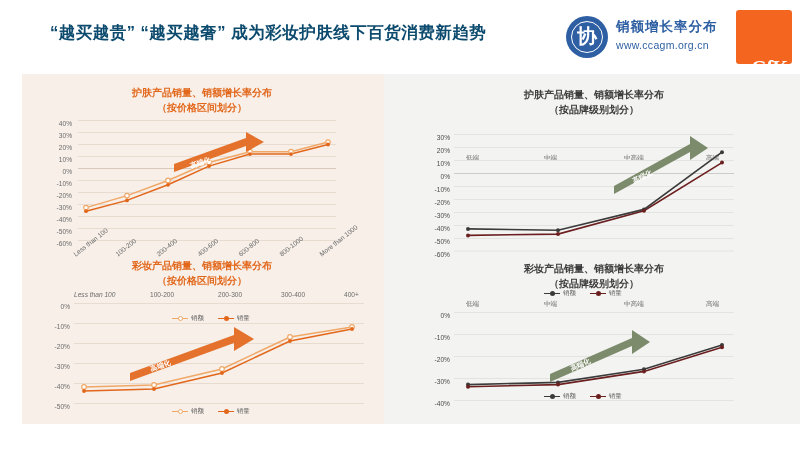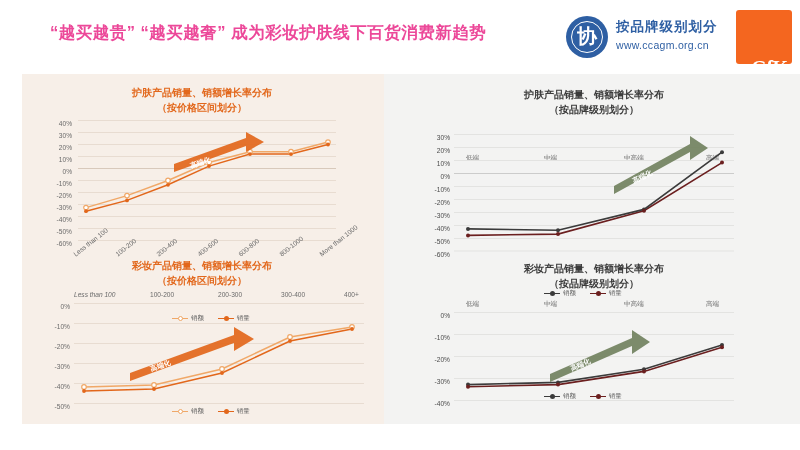--- a/index.html
+++ b/index.html
@@ -23,21 +23,21 @@
     position:absolute; left:0; bottom:0; width:800px; height:26px;
     background:#ffffff;
   }
   
   #header {
     position:absolute; left:22px; top:0; width:778px; height:74px;
     background:#ffffff;
   }
   #header-title {
     position:absolute; left:28px; top:22px;
-    font-size:16.5px; font-weight:bold; color:#ec4899;
+    font-size:16.5px; font-weight:bold; color:#0c4a6e;
     letter-spacing:0.5px; white-space:nowrap;
   }
   #logo-area {
     position:absolute; right:0; top:0; width:246px; height:74px;
   }
   #ccagm-mark {
     position:absolute; left:12px; top:16px; width:42px; height:42px;
   }
   #ccagm-mark .ring {
     position:absolute; left:0; top:0; width:42px; height:42px;
@@ -126,21 +126,21 @@
 <div id="slide">
 
   <div id="header">
     <div id="header-title">“越买越贵” “越买越奢” 成为彩妆护肤线下百货消费新趋势</div>
     <div id="logo-area">
       <div id="ccagm-mark">
         <div class="ring"></div>
         <div class="inner"></div>
         <div class="glyph">协</div>
       </div>
-      <div id="ccagm-text">按品牌级别划分</div>
+      <div id="ccagm-text">销额增长率分布</div>
       <div id="ccagm-url">www.ccagm.org.cn</div>
       <div id="gfk-logo">
         <div class="txt">GfK</div>
       </div>
     </div>
   </div>
 
   <div id="panel-left">
 
     <div class="chart-block" style="left:0; top:12px; width:362px; height:160px;">

